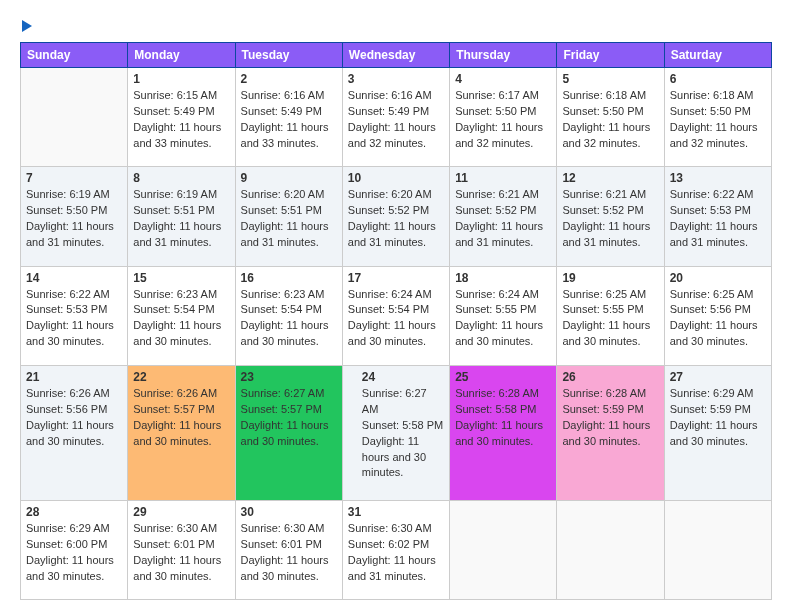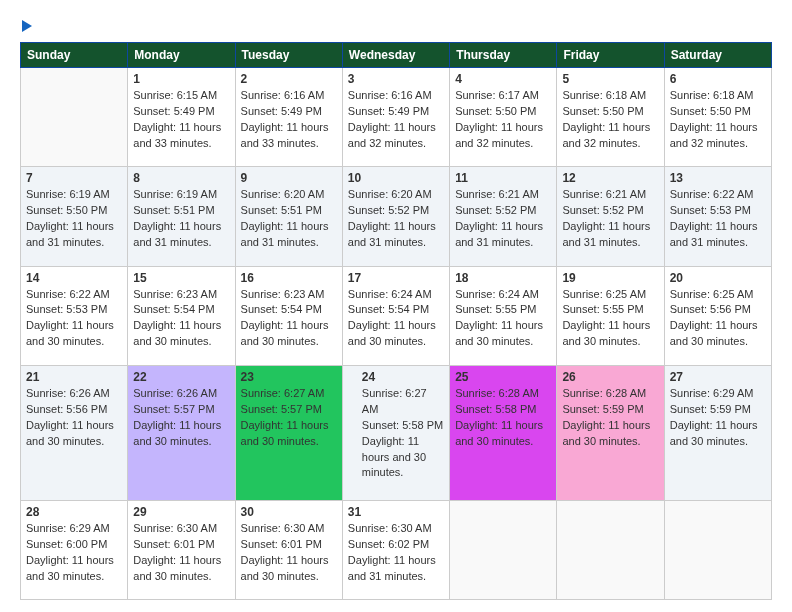--- a/index.html
+++ b/index.html
@@ -62,21 +62,21 @@
     .location {
       font-size: 15px;
       color: #555;
     }
     .calendar {
       width: 100%;
       border-collapse: collapse;
       flex: 1;
     }
     .calendar th {
-      background-color: #14532d;
+      background-color: #8b5cf6;
       color: #fff;
       text-align: left;
       padding: 5px 6px;
       font-size: 12px;
       font-weight: bold;
       border: 1px solid #0d47a1;
     }
     .calendar td {
       border: 1px solid #ccc;
       vertical-align: top;
@@ -218,21 +218,21 @@
           <td>
             <div class="day-number">20</div>
             <div class="day-info">Sunrise: 6:25 AM<br>Sunset: 5:56 PM<br>Daylight: 11 hours and 30 minutes.</div>
           </td>
         </tr>
         <tr>
           <td style="background: rgb(240, 244, 248);">
             <div class="day-number">21</div>
             <div class="day-info">Sunrise: 6:26 AM<br>Sunset: 5:56 PM<br>Daylight: 11 hours and 30 minutes.</div>
           </td>
-          <td style="background: #c4b5fd;">
+          <td style="background: #fdba74;">
             <div class="day-number">22</div>
             <div class="day-info">Sunrise: 6:26 AM<br>Sunset: 5:57 PM<br>Daylight: 11 hours and 30 minutes.</div>
           </td>
           <td style="background: #22c55e;">
             <div class="day-number">23</div>
             <div class="day-info">Sunrise: 6:27 AM<br>Sunset: 5:57 PM<br>Daylight: 11 hours and 30 minutes.</div>
           </td>
           <td style="background: rgb(240, 244, 248); padding-left: 19px;">
             <div class="day-number">24</div>
             <div class="day-info">Sunrise: 6:27 AM<br>Sunset: 5:58 PM<br>Daylight: 11 hours and 30 minutes.</div>

